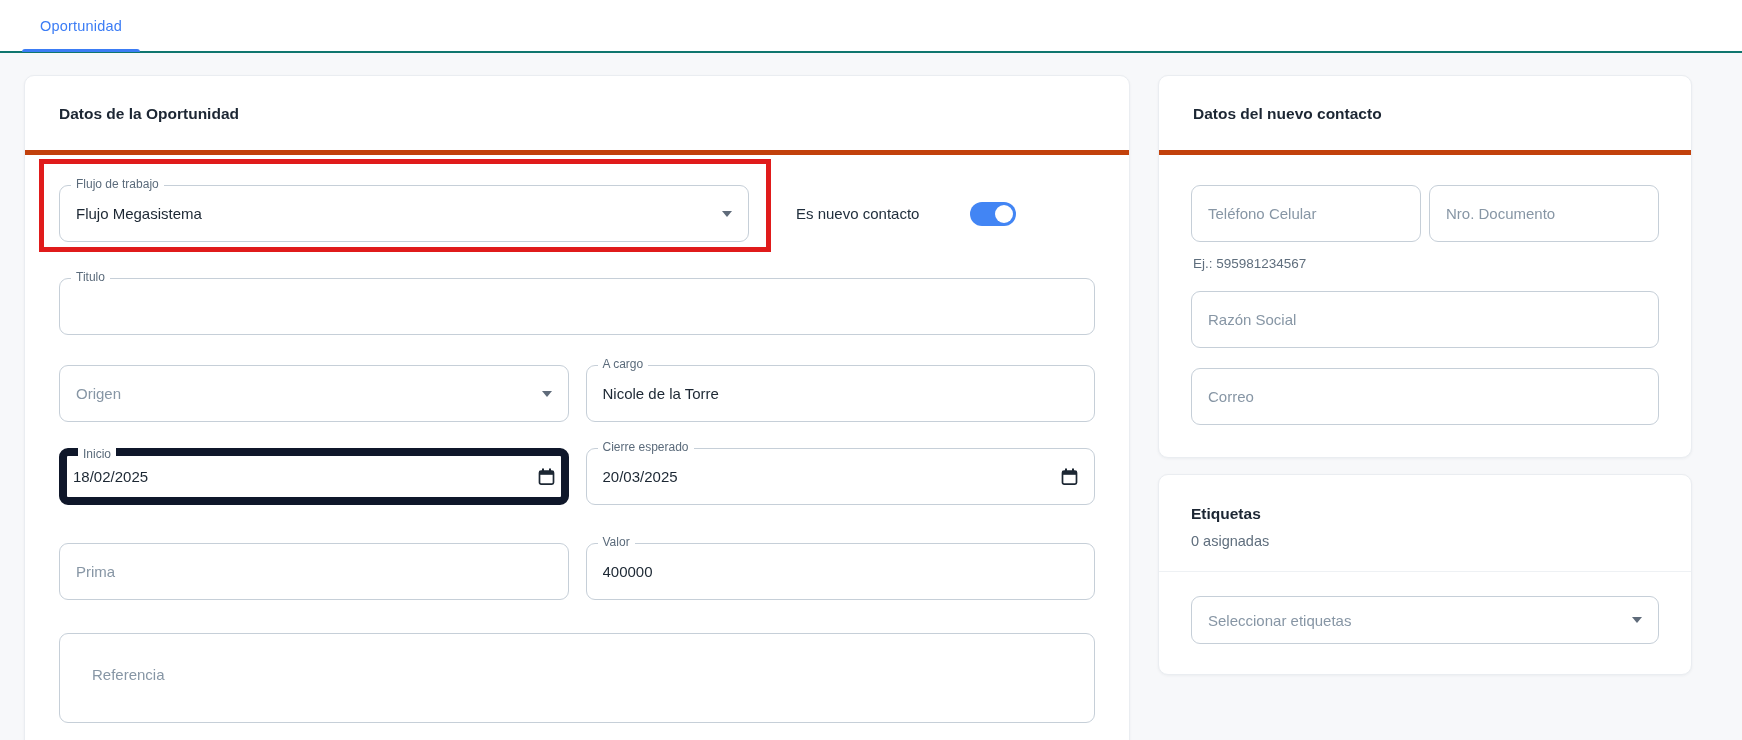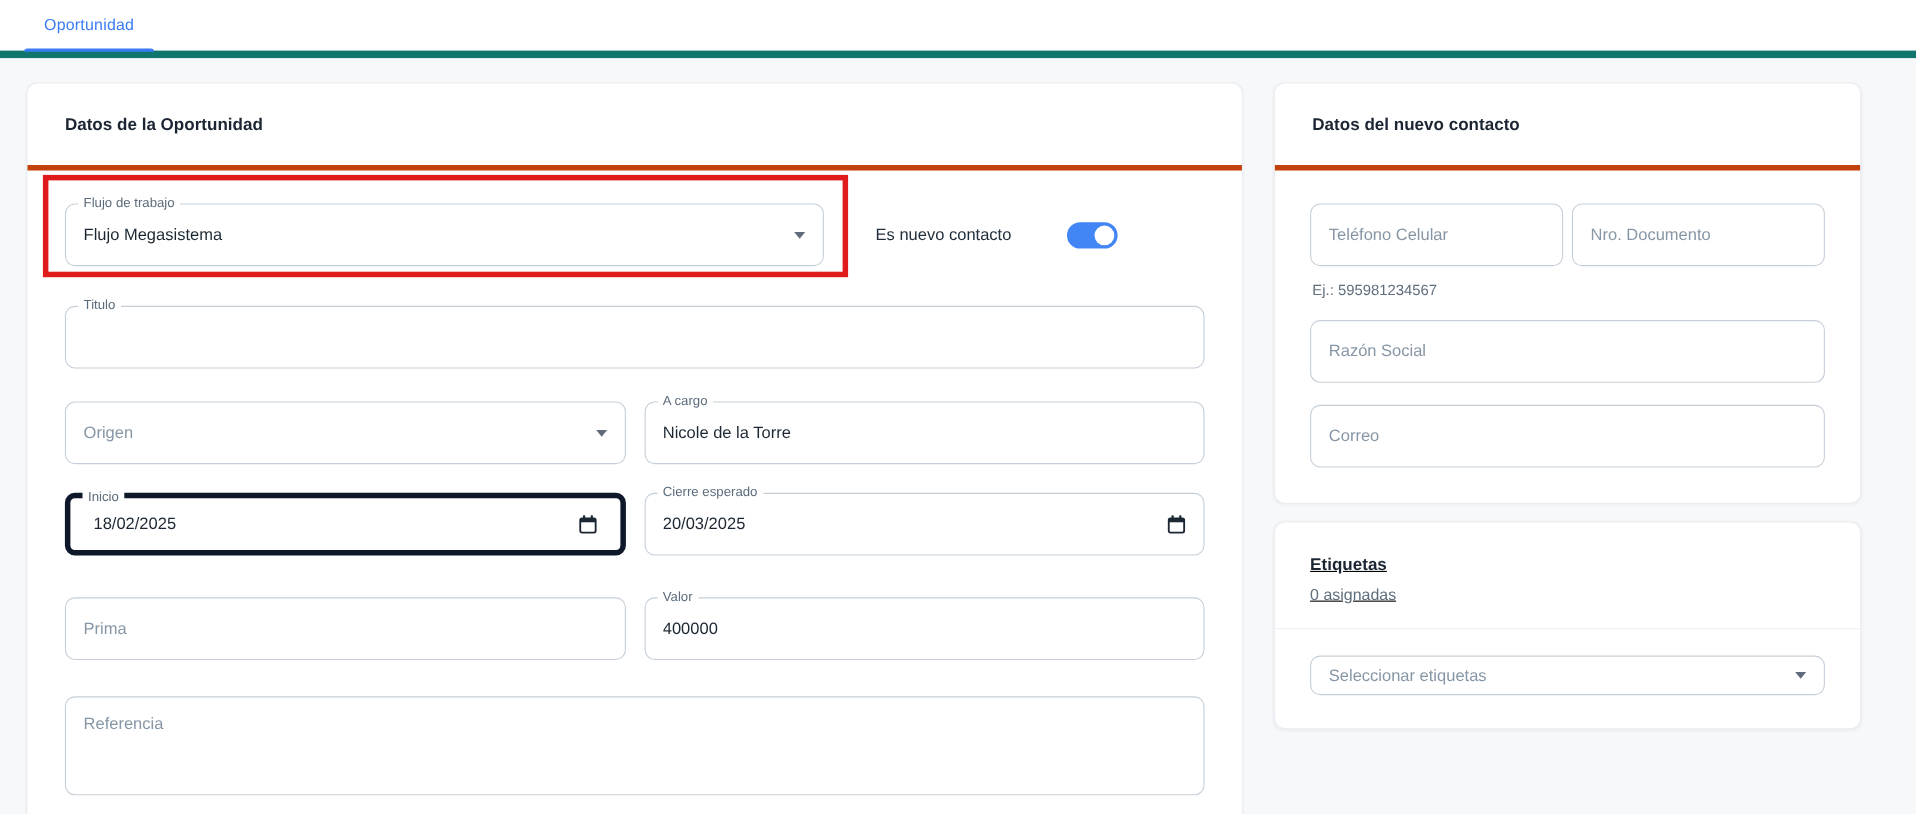--- a/index.html
+++ b/index.html
@@ -1,20 +1,20 @@
 <!DOCTYPE html>
 <html><head>
 <meta charset="utf-8">
 <style>
   * { box-sizing: border-box; }
   html, body { margin:0; padding:0; width:1742px; height:740px; overflow:hidden;
     font-family:"Liberation Sans", sans-serif; background:#f7f8fa; }
 
   
-  .topbar { height:53px; background:#ffffff; border-bottom:7px solid #0f766e;
+  .topbar { height:53px; background:#ffffff; border-bottom:2px solid #0f766e;
     display:flex; align-items:stretch; padding-left:22px; }
   .tab { position:relative; display:flex; align-items:center; padding:0 18px;
     color:#3b7cf5; font-size:14.5px; font-weight:500; letter-spacing:.2px; cursor:pointer; }
   .tab .tab-underline { position:absolute; left:0; right:0; bottom:-1px; height:3px;
     background:#3b7cf5; border-radius:3px 3px 0 0; }
 
   
   .content { position:relative; height:687px; background:#f7f8fa;
     padding:22px 0 0 24px; display:flex; gap:28px; align-items:flex-start; }
 
@@ -26,32 +26,32 @@
   .card-left { width:1106px; height:810px; }
   .card-left-body { position:relative; padding:30px 34px 34px; }
 
   .right-col { width:534px; display:flex; flex-direction:column; gap:16px; }
   .card-contact-body { padding:30px 32px 32px; }
 
   
   .field { position:relative; height:57px; background:#fff;
     border:1px solid #c6cfd8; border-radius:9px; display:flex; align-items:center;
     padding:0 16px; }
-  .field.focused { border:5px solid #0f172a; padding:0 21px; }
+  .field.focused { border:8px solid #0f172a; padding:0 6px; }
   .field input { border:none; outline:none; width:100%; background:transparent;
     font-family:"Liberation Sans", sans-serif; font-size:15px; color:#1c2733; padding:0; }
   .field input::placeholder, .field-textarea textarea::placeholder,
   .select-box input::placeholder { color:#8796a5; opacity:1; }
   .flabel { position:absolute; top:-9px; left:11px; background:#fff; padding:0 5px;
     font-size:12px; color:#5b6b7b; white-space:nowrap; }
   .caret { width:0; height:0; border-left:5px solid transparent;
     border-right:5px solid transparent; border-top:6px solid #5f6b7a; flex:none; margin-left:8px; }
   .cal { flex:none; margin-left:8px; display:flex; align-items:center; cursor:pointer; }
 
-  .field-textarea { height:90px; align-items:flex-start; padding:0; }
+  .field-textarea { height:90px; align-items:flex-start; padding:16px; }
   .field-textarea textarea { border:none; outline:none; resize:none; width:100%; height:100%;
     background:transparent; font-family:"Liberation Sans", sans-serif; font-size:15px;
     color:#1c2733; padding:16px; }
 
   
   .row-flujo { display:flex; margin-bottom:36px; }
   .fld-flujo { width:690px; }
   .toggle-group { margin-left:47px; display:flex; align-items:center;gap:21px; }
   .toggle-label { font-size:15px; color:#212f3d; }
   .toggle { margin-left:30px; width:46px; height:24px; border-radius:12px;
@@ -68,26 +68,26 @@
   
   .annotation-red { position:absolute; left:14px; top:4px; width:732px; height:93px;
     border:5px solid #e01b1b; pointer-events:none; z-index:5; }
 
   
   .phone-row { display:grid; grid-template-columns:1fr 1fr; gap:8px; }
   .hint { margin:14px 0 0 2px; font-size:13.5px; color:#5f6e7d; }
   .mt20 { margin-top:20px; }
 
   
-  .tags-head { padding:30px 32px 22px;text-decoration:underline; }
+  .tags-head { padding:30px 32px 22px; }
   .tags-title { font-size:15.5px; font-weight:700; color:#1c2633; }
   .tags-sub { margin-top:10px; font-size:14.5px; color:#5f6e7d; }
   .tags-divider { border-top:1px solid #eef1f4; }
   .tags-body { padding:24px 32px 30px; }
-  .select-box { height:36px; }
+  .select-box { height:48px; }
 </style>
 </head>
 <body>
 
 <div class="topbar">
   <div class="tab">
     <span>Oportunidad</span>
     <div class="tab-underline"></div>
   </div>
 </div>

